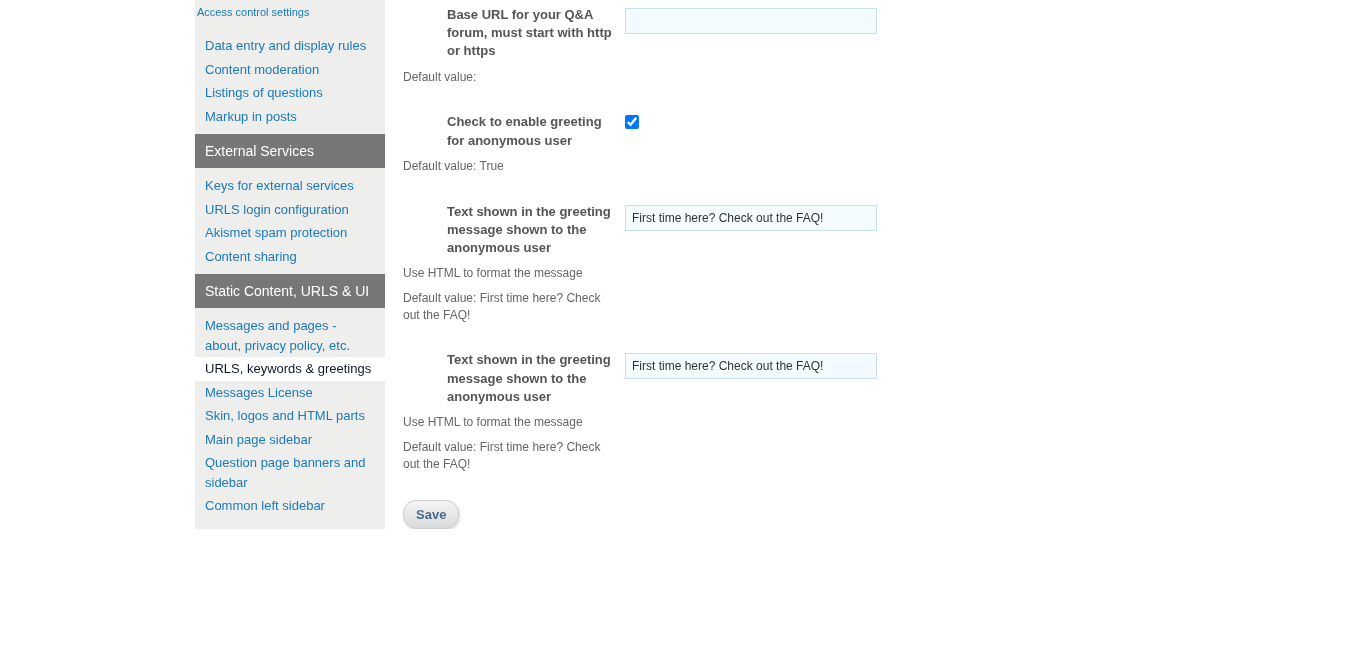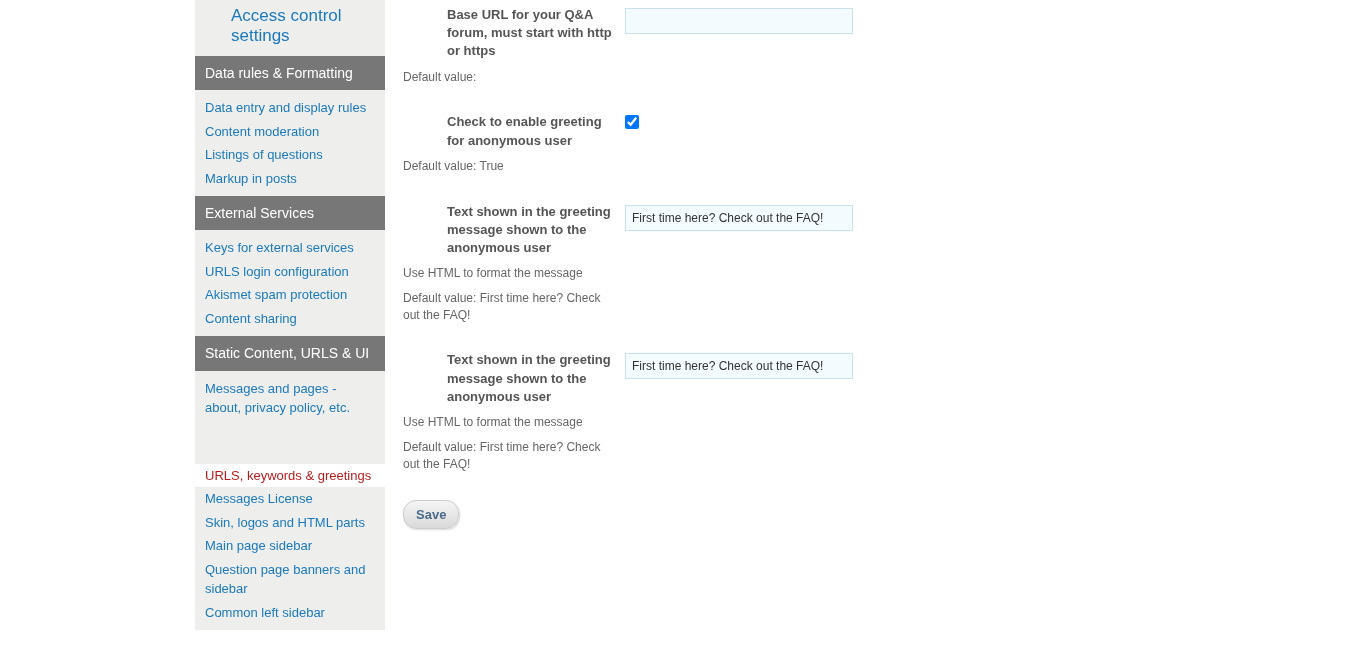--- a/index.html
+++ b/index.html
@@ -1,42 +1,41 @@
 <!DOCTYPE html>
 <html><head>
 <meta charset="utf-8">
 <style>
 * { box-sizing: border-box; margin: 0; padding: 0; }
 body { font-family: Arial, Helvetica, sans-serif; font-size: 13px; background: #fff; color: #333; }
 .layout { display: flex; padding-left: 195px; }
 .sidebar { width: 190px; background: #eeeeec; }
-.sidebar-top-link { display: block; padding: 6px 10px 10px 10px; color: #1b79bd; text-decoration: none; font-size: 17px; margin-left: 26px; }
+.sidebar-top-link { display: block; padding: 6px 10px 10px 2px; color: #1b79bd; text-decoration: none; font-size: 11px; }
 .section-head { background: #777; color: #fff; padding: 8px 10px; font-size: 14px; line-height: 1.3; }
 .section-items { padding: 6px 0; }
 .side-link { display: block; color: #1b79bd; text-decoration: none; padding: 2px 10px; font-size: 13px; line-height: 1.5; }
-.side-link.active { background: #fff; color: #b91c1c; margin-top: 44px; }
+.side-link.active { background: #fff; color: #0f172a; }
 .main { padding: 6px 0 0 18px; width: 690px; }
 .setting { display: flex; margin-bottom: 28px; }
 .setting-left { width: 222px; padding-right: 12px; }
 .setting-label { font-weight: bold; color: #555; font-size: 13px; line-height: 1.4; margin-left: 44px; }
 .setting-help { color: #666; font-size: 12px; margin-top: 8px; line-height: 1.4; }
 .setting-default { color: #666; font-size: 12px; margin-top: 8px; line-height: 1.4; }
 .setting-right { flex: 1; padding-top: 2px; }
-.text-input { width: 228px; padding: 5px 6px; font-size: 12px; font-family: inherit; background: #f4fbfe; border: 1px solid #c9e1ec; color: #333; }
+.text-input { width: 252px; padding: 5px 6px; font-size: 12px; font-family: inherit; background: #f4fbfe; border: 1px solid #c9e1ec; color: #333; }
 .checkbox-input { width: 14px; height: 14px; }
 .save-btn { padding: 6px 12px; background: linear-gradient(#f5f5f5,#dadada); border: 1px solid #ccc; border-radius: 13px; color: #4a6b8a; font-weight: bold; font-size: 13px; cursor: pointer; box-shadow: 1px 1px 2px rgba(0,0,0,0.15); }
 </style>
 </head>
 <body>
 
 <div class="layout">
   <div class="sidebar">
     <a href="#" class="sidebar-top-link">Access control settings</a>
 
-    <div class="section-head">Data rules &amp; Formatting</div>
     <div class="section-items">
       <a href="#" class="side-link">Data entry and display rules</a>
       <a href="#" class="side-link">Content moderation</a>
       <a href="#" class="side-link">Listings of questions</a>
       <a href="#" class="side-link">Markup in posts</a>
     </div>
 
     <div class="section-head">External Services</div>
     <div class="section-items">
       <a href="#" class="side-link">Keys for external services</a>

